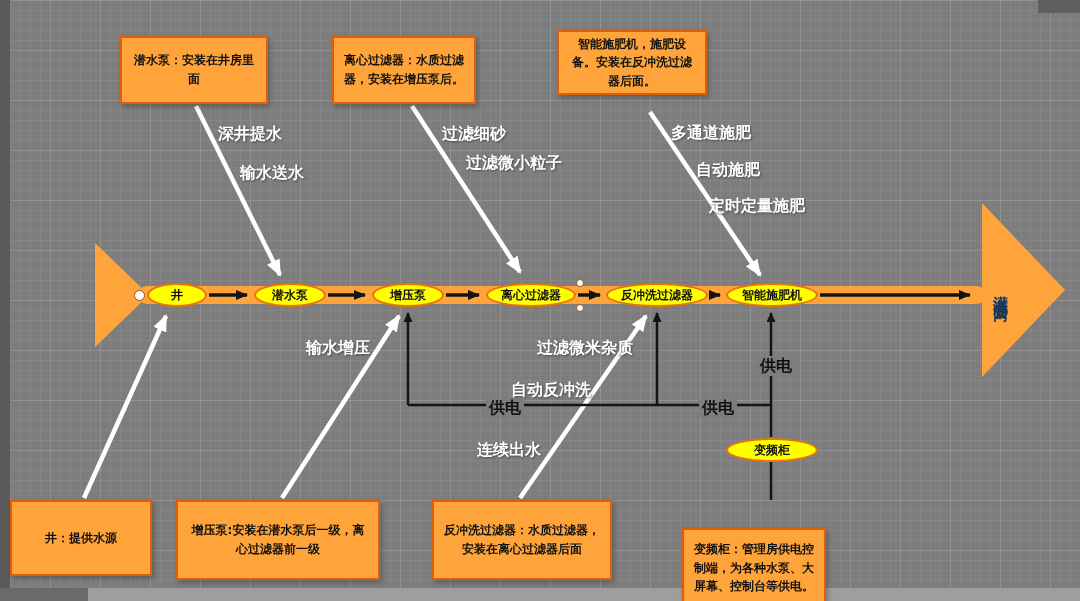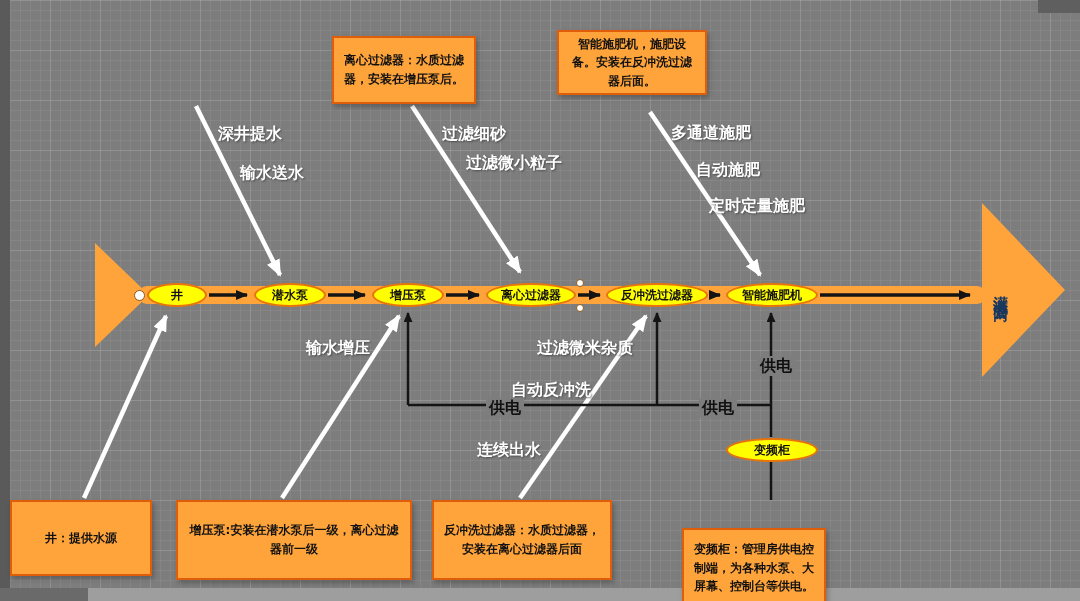--- a/index.html
+++ b/index.html
@@ -136,31 +136,34 @@
   <div class="node" style="left:606px;top:283px;width:102px;">
     <span>反冲洗过滤器</span>
   </div>
   <div class="node" style="left:726px;top:283px;width:92px;">
     <span>智能施肥机</span>
   </div>
   <div class="node" style="left:726px;top:438px;width:92px;">
     <span>变频柜</span>
   </div>
 
+  <div class="callout" style="left:120px;top:36px;width:148px;height:68px;">
+    <span>潜水泵：安装在井房里面</span>
+  </div>
   <div class="callout" style="left:332px;top:36px;width:144px;height:68px;">
     <span>离心过滤器：水质过滤器，安装在增压泵后。</span>
   </div>
   <div class="callout" style="left:557px;top:30px;width:150px;height:65px;">
     <span>智能施肥机，施肥设备。安装在反冲洗过滤器后面。</span>
   </div>
 
   <div class="callout" style="left:10px;top:500px;width:142px;height:76px;">
     <span>井：提供水源</span>
   </div>
-  <div class="callout" style="left:176px;top:500px;width:236px;height:80px;">
+  <div class="callout" style="left:176px;top:500px;width:204px;height:80px;">
     <span>增压泵:安装在潜水泵后一级，离心过滤器前一级</span>
   </div>
   <div class="callout" style="left:432px;top:500px;width:180px;height:80px;">
     <span>反冲洗过滤器：水质过滤器，安装在离心过滤器后面</span>
   </div>
   <div class="callout" style="left:682px;top:528px;width:144px;height:80px;">
     <span>变频柜：管理房供电控制端，为各种水泵、大屏幕、控制台等供电。</span>
   </div>
 
   <div class="flow-label" style="left:218px;top:124px;">深井提水</div>

